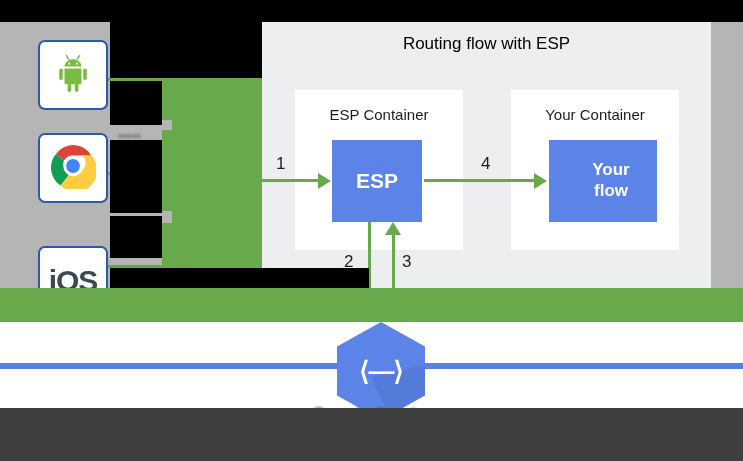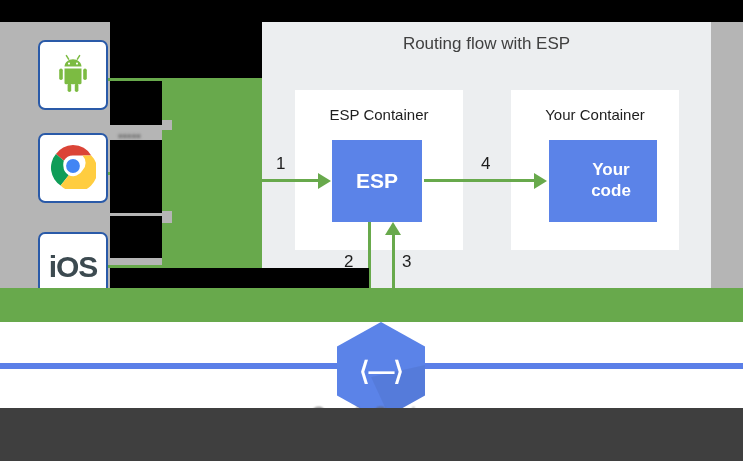--- a/index.html
+++ b/index.html
@@ -23,21 +23,21 @@
 
   
   .icon-card{
     position:absolute;width:70px;height:70px;
     background:#ffffff;border:2px solid #2a5aa8;border-radius:7px;
     box-sizing:border-box;
     display:flex;align-items:center;justify-content:center;
   }
   #card-android{left:38px;top:40px;}
   #card-chrome{left:38px;top:133px;}
-  #card-ios{left:38px;top:232px;}
+  #card-ios{left:38px;top:246px;}
   .ios-text{font-size:30px;font-weight:bold;color:#3c4a50;letter-spacing:-1px;font-family:"Liberation Sans",sans-serif;}
 
   
   .connector{position:absolute;background:#68a94c;height:3px;}
   #conn-1{left:38px;top:78px;width:224px;}
   #conn-2{left:38px;top:172px;width:224px;}
   #conn-3{left:38px;top:265px;width:224px;}
 
   
   #green-block{position:absolute;left:162px;top:80px;width:100px;height:186px;background:#68a94c;}
@@ -60,21 +60,21 @@
   #gstrip-1{left:110px;top:120px;width:62px;height:10px;}
   #gstrip-2{left:110px;top:211px;width:62px;height:12px;}
 
   
   #diagram-panel{
     position:absolute;left:262px;top:22px;width:449px;height:266px;
     background:#eceef0;
   }
   #diagram-title{
     position:absolute;left:0;top:12px;width:449px;text-align:center;
-    font-size:17px;color:#404040;font-family:"Liberation Sans",sans-serif;
+    font-size:17px;color:#000000;font-family:"Liberation Sans",sans-serif;
   }
 
   .container-box{
     position:absolute;background:#ffffff;
   }
   #esp-container{left:33px;top:68px;width:168px;height:160px;}
   #your-container{left:249px;top:68px;width:168px;height:160px;}
   .container-label{
     position:absolute;width:168px;text-align:center;top:16px;
     font-size:15px;color:#1d1d1d;font-family:"Liberation Sans",sans-serif;
@@ -230,21 +230,21 @@
       <span class="lbl">ESP</span>
     </div>
 
     <div class="h-arrow" id="arrow4-line"></div>
     <div class="arrowhead-r" id="arrow4-head"></div>
     <div class="step-num" id="num-4">4</div>
 
     <div class="blue-box" id="yourcode-box">
       <span class="lbl">
         <span>Your</span><br>
-        <span>code</span>
+        <span>flow</span>
       </span>
     </div>
 
     <div class="v-line" id="arrow2-line"></div>
     <div class="step-num" id="num-2">2</div>
     <div class="v-line" id="arrow3-line"></div>
     <div class="arrowhead-u" id="arrow3-head"></div>
     <div class="step-num" id="num-3">3</div>
 
     <div id="redact-diag"></div>

